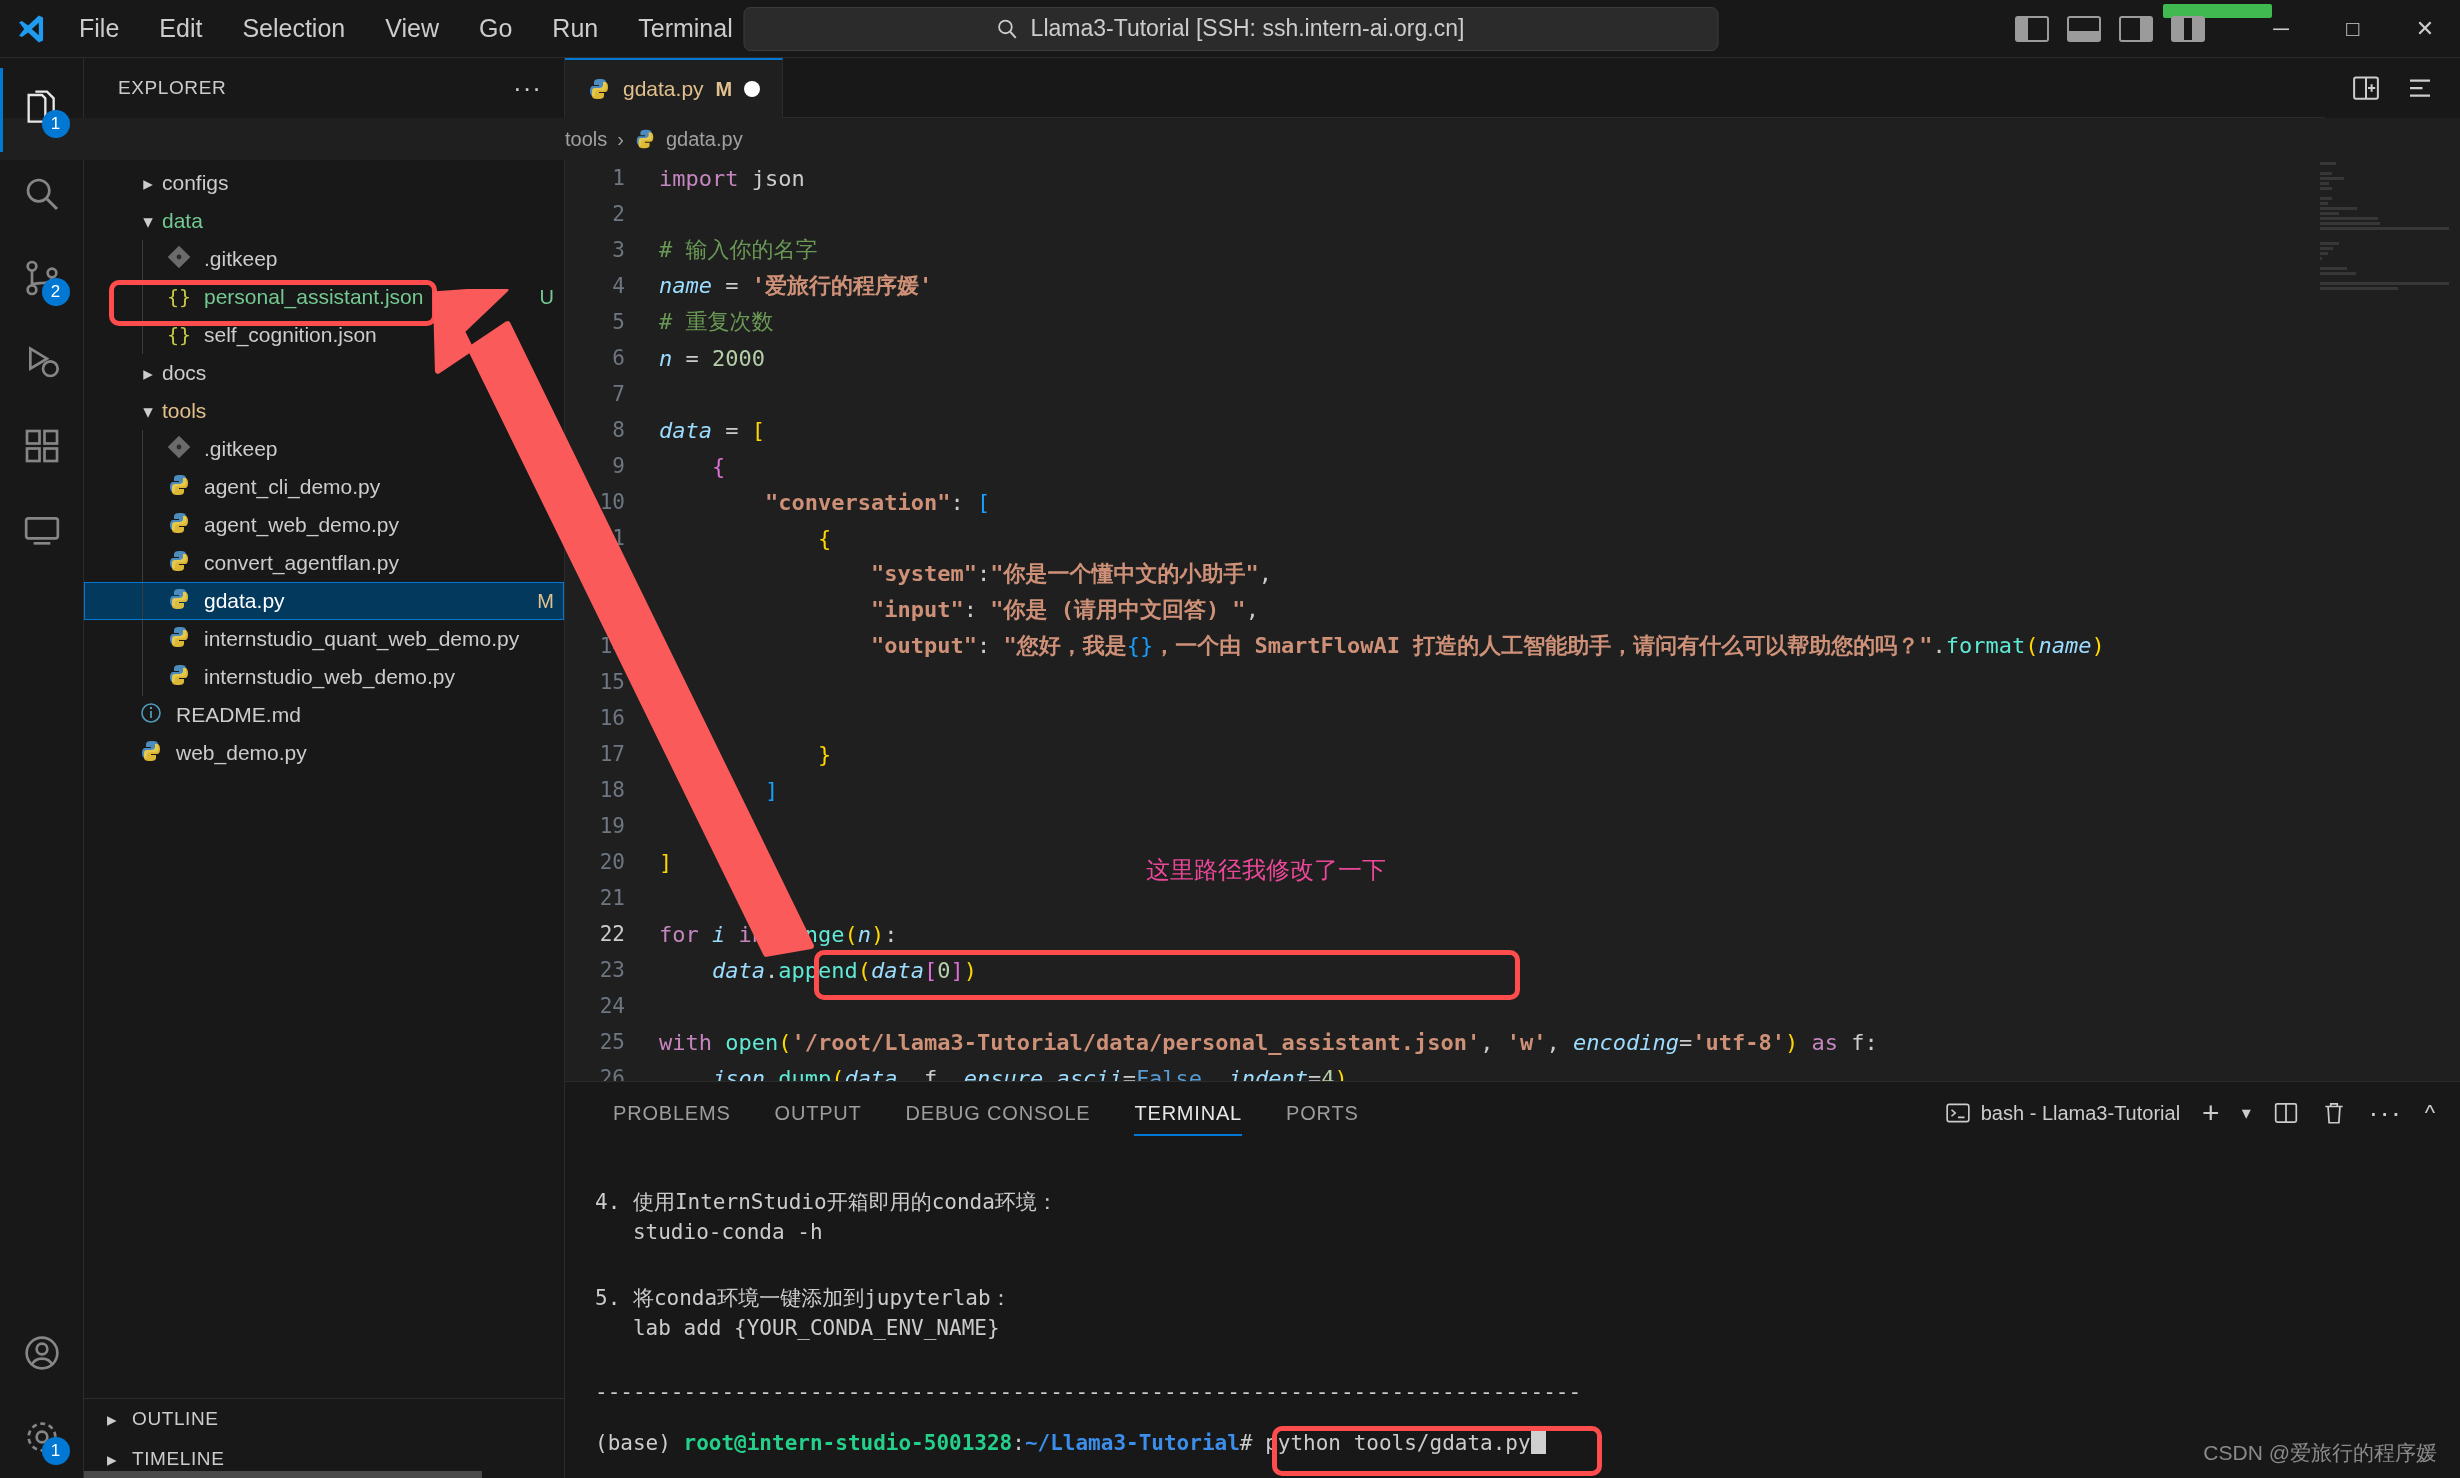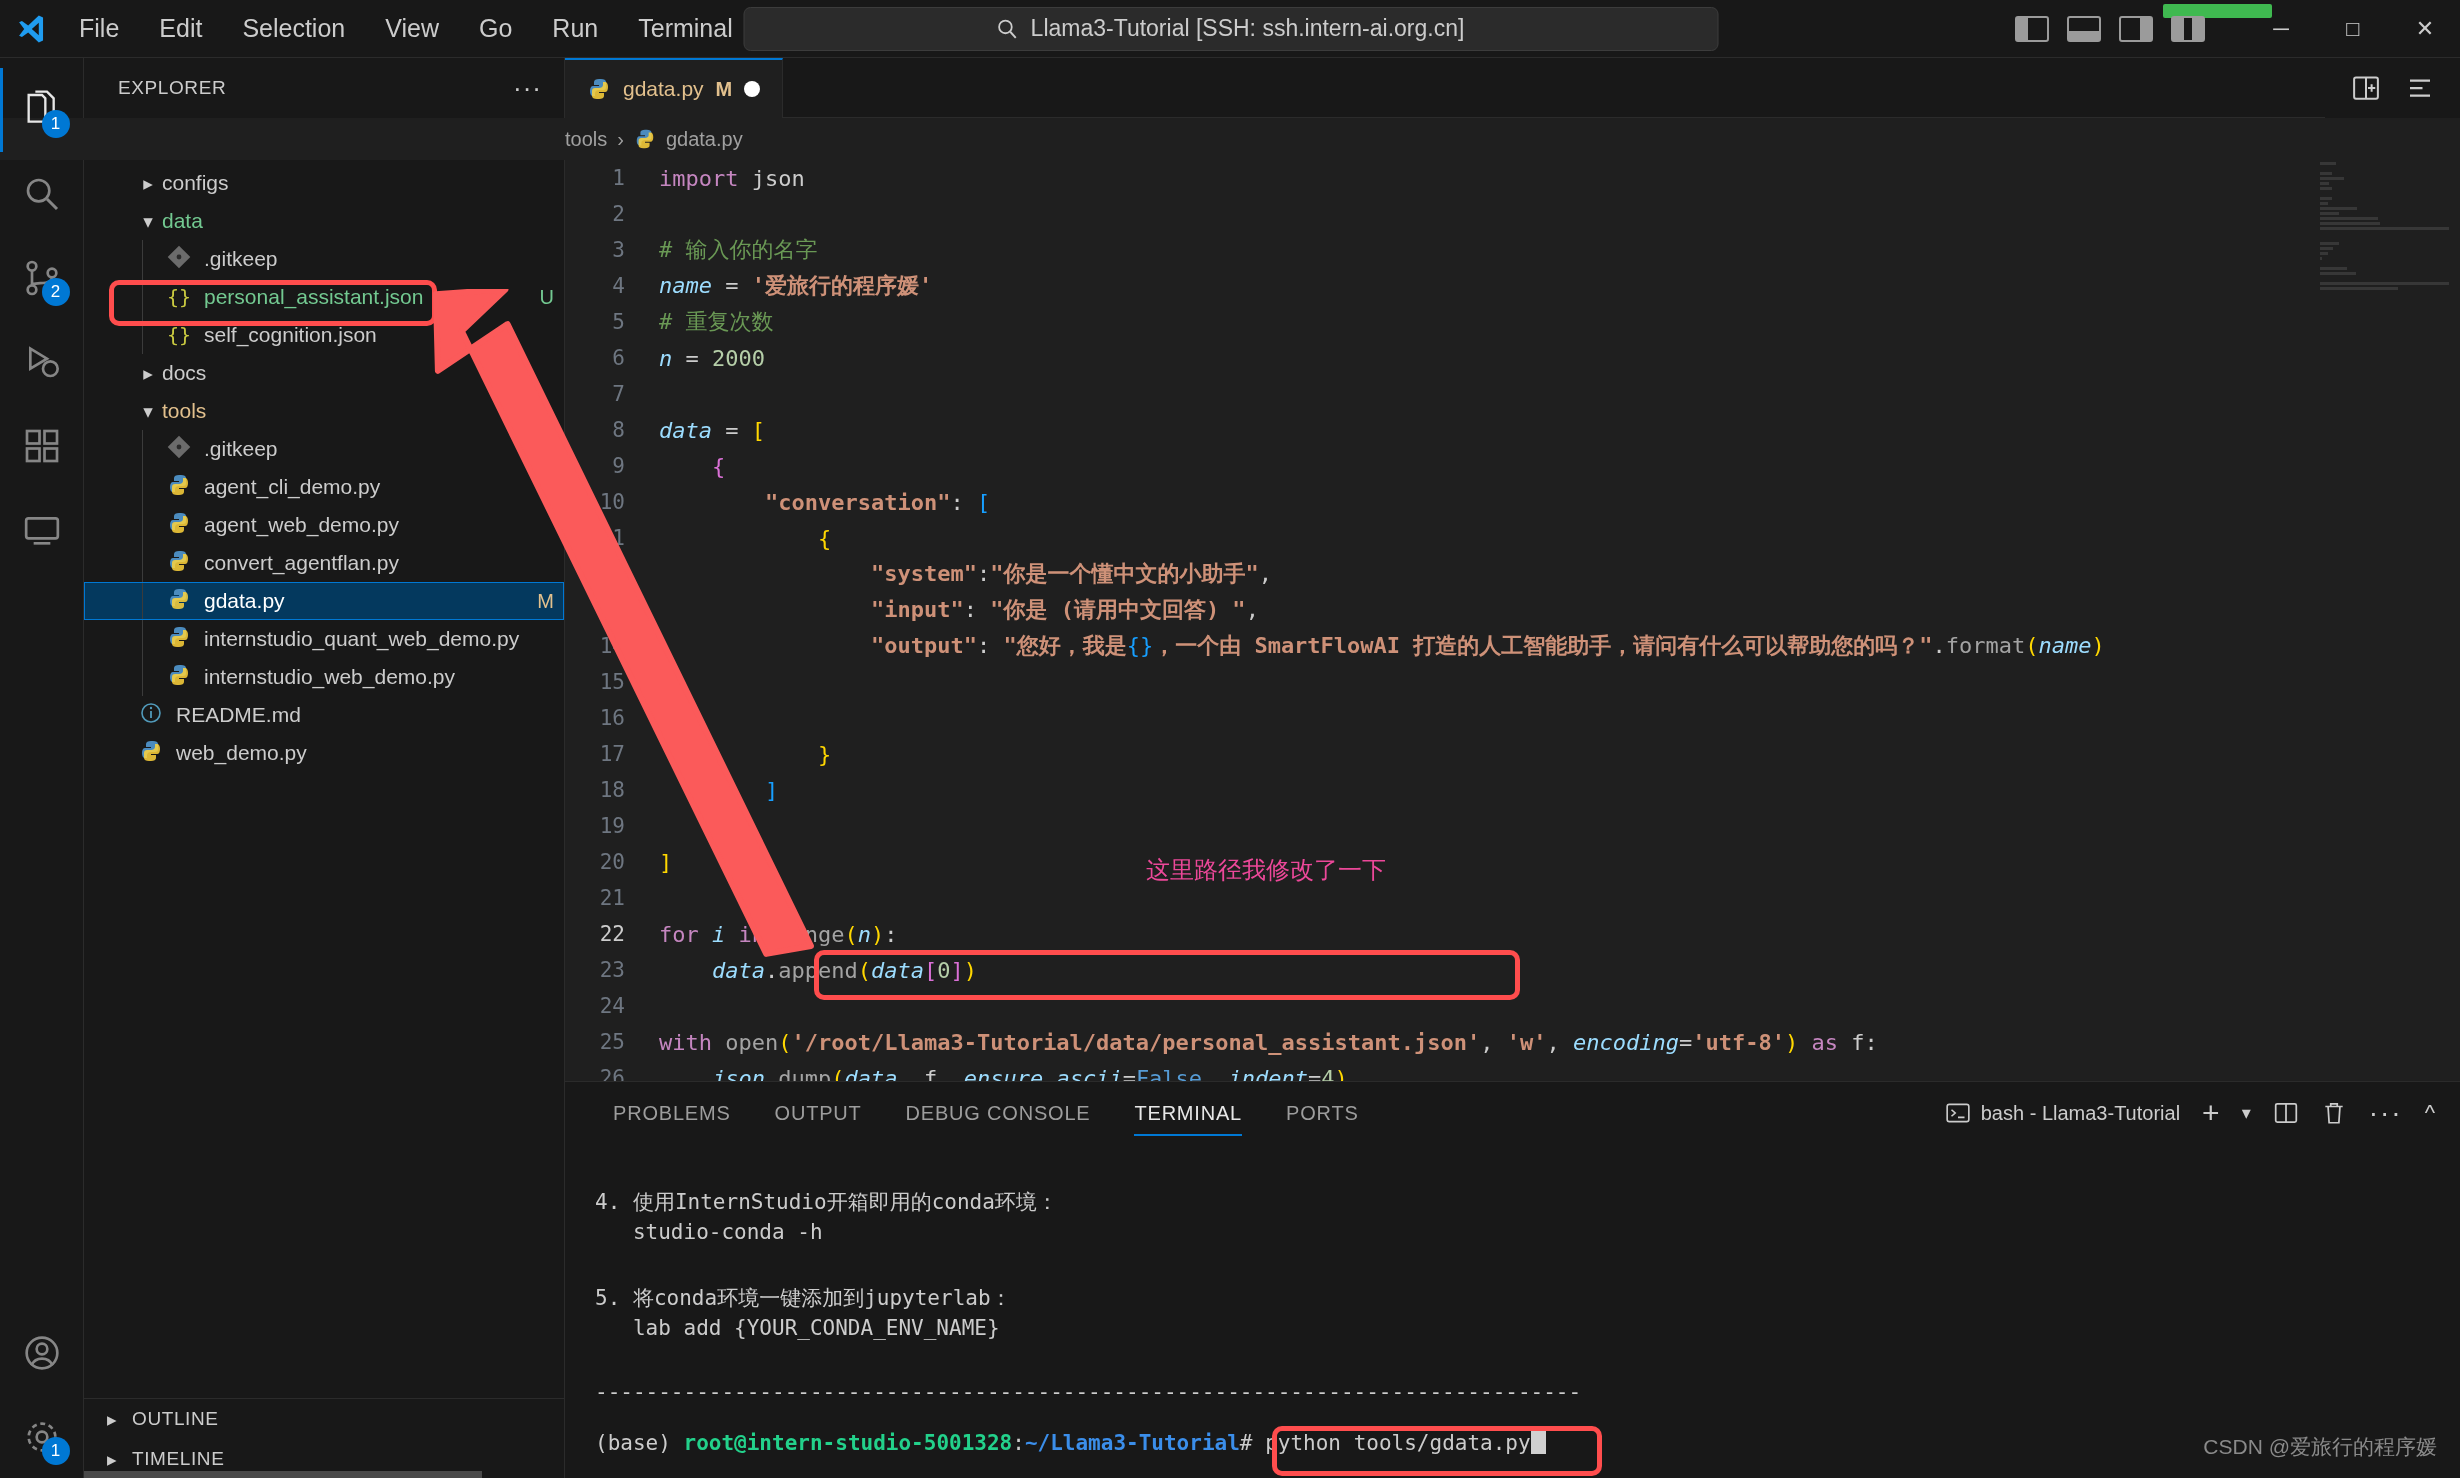--- a/index.html
+++ b/index.html
@@ -128,21 +128,21 @@
   .ln.cur { color:#cccccc; }
   .gutterbar { width: 8px; flex:none; }
   .gutterbar.mod { background: repeating-linear-gradient(135deg,#0078d4 0 3px,transparent 3px 6px); }
   .ctext { white-space: pre; color:#cccccc; }
   .minimap { position:absolute; right:0; top:0; width: 149px; height:100%; }
   .mm-line { height:3px; margin: 2px 0 0 8px; background:#4a4a4a; opacity:.55; }
 
   
   .kw { color:#c586c0; }      
   .kw2{ color:#569cd6; }      
-  .fn { color:#a3a3a3;text-align:right; }
+  .fn { color:#5eead4;text-align:right; }
   .str{ color:#ce9178;font-weight:bold; }
   .cmt{ color:#6a9955; }
   .num{ color:#b5cea8; }
   .var{ color:#9cdcfe;font-style:italic; }
   .br1{ color:#ffd700; }
   .br2{ color:#da70d6; }
   .br3{ color:#179fff; }
   .white{ color:#cccccc; }
 
   
@@ -162,21 +162,21 @@
   }
   .tline { height:32px; white-space: pre; }
   .t-green { color:#23d18b; font-weight:bold; }
   .t-blue { color:#3b8eea; font-weight:bold; }
   .cursorblk { display:inline-block; width:15px; height:24px; background:#d0d0d0; vertical-align:-4px; }
 
   
   .annot { position:absolute; pointer-events:none; }
   .hbox { border: 5px solid #ff4d4d; border-radius: 10px; }
   .note-cn { position:absolute; color:#ec4899; font-size:24px; font-family:"Liberation Sans", sans-serif; }
-  .watermark { position:absolute; right: 24px; bottom: 18px; color:#8a8a8a; font-size:21px; }
+  .watermark { position:absolute; right: 24px; bottom: 12px; color:#8a8a8a; font-size:21px; }
   .scroll-h { position:absolute; left:84px; bottom:0; width:398px; height:8px; background:#4a4a4a; }
 </style>
 </head>
 <body>
 
 <div class="titlebar">
   <div class="vscode-logo">
     <svg width="34" height="34" viewBox="0 0 24 24">
         <path fill="#1f9cf0" d="M17.5 2.4 10 9.6 5.6 6.3 3.6 7.3l3.6 4.7-3.6 4.7 2 1 4.4-3.3 7.5 7.2 3-1.4V3.8l-3-1.4Zm0 5.2v8.8l-4.9-4.4 4.9-4.4Z"></path>
       </svg>

